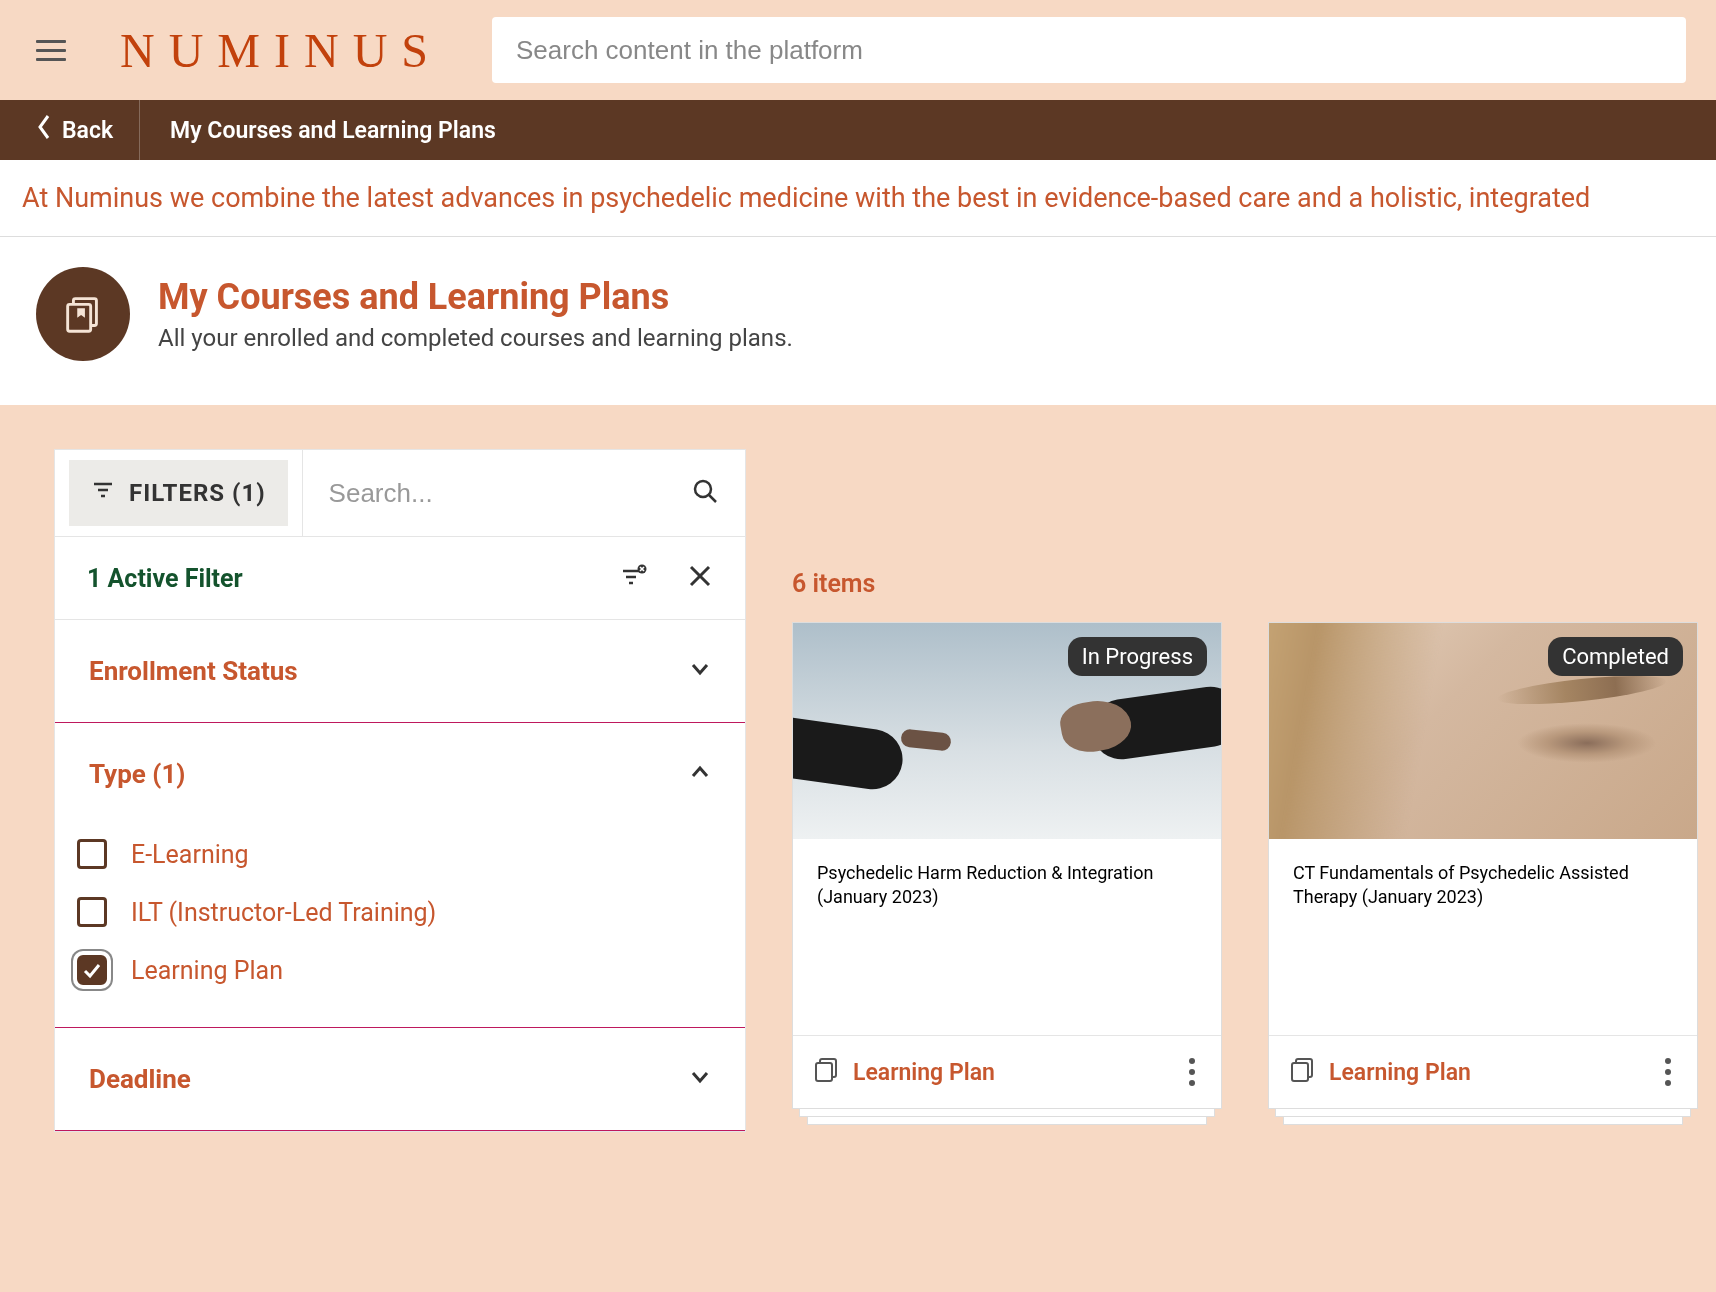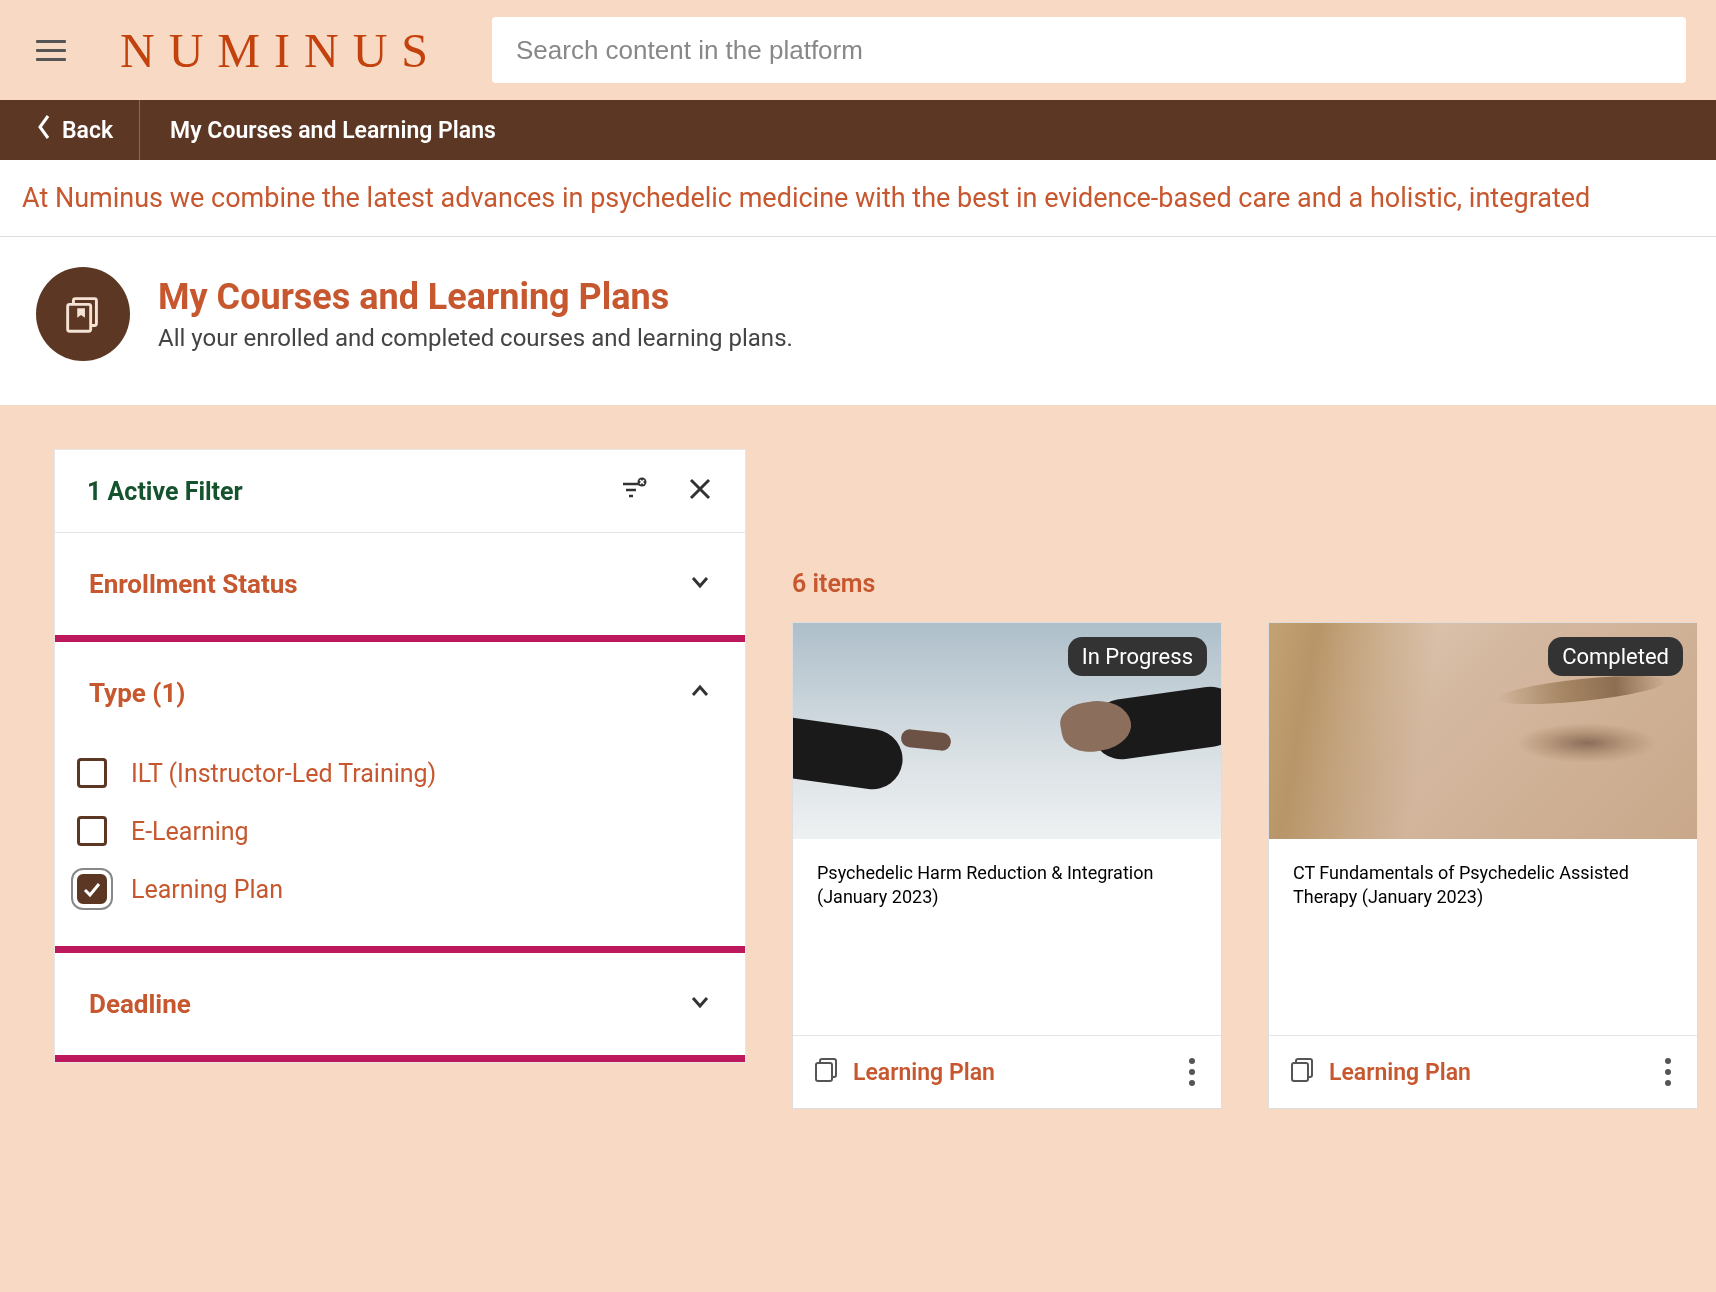--- a/index.html
+++ b/index.html
@@ -178,21 +178,21 @@
     font-weight: 700;
     color: #14532d;
   }
   .active-filter-icons {
     display: flex;
     gap: 40px;
     align-items: center;
   }
   .clear-icon svg, .close-x svg { width: 26px; height: 26px; }
   .filter-section {
-    border-bottom: 7px solid #be185d;
+    border-bottom: 1px solid #be185d;
   }
   .filter-section-head {
     display: flex;
     justify-content: space-between;
     align-items: center;
     padding: 36px 34px;
     font-size: 26px;
     font-weight: 700;
     color: #c7572e;
     cursor: pointer;
@@ -406,20 +406,42 @@
   </div>
   <div>
     <div class="page-title">My Courses and Learning Plans</div>
     <div class="page-sub">All your enrolled and completed courses and learning plans.</div>
   </div>
 </div>
 
 <div class="content-row">
 
   <div class="filter-panel">
+    <div class="filter-top">
+      <div class="filter-btn">
+        <span class="filter-tog-icon">
+          <svg viewBox="0 0 24 24" fill="none" stroke="#333" stroke-width="2.5">
+            <line x1="3" y1="6" x2="21" y2="6"></line>
+              <line x1="7" y1="12" x2="17" y2="12"></line>
+              <line x1="10" y1="18" x2="14" y2="18"></line>
+          </svg>
+        </span>
+        <span>FILTERS (1)</span>
+      </div>
+      <div class="filter-top-divider"></div>
+      <div class="filter-search">
+        <input type="text" placeholder="Search..." style="">
+        <span class="search-glass">
+          <svg viewBox="0 0 28 28" fill="none" stroke="#333" stroke-width="2.5">
+              <circle cx="12" cy="12" r="8"></circle>
+              <line x1="18" y1="18" x2="25" y2="25"></line>
+            </svg>
+        </span>
+      </div>
+    </div>
 
     <div class="active-filter-row">
       <span class="active-filter-label">1 Active Filter</span>
       <div class="active-filter-icons">
         <span class="clear-icon">
           <svg viewBox="0 0 26 26" fill="none" stroke="#333" stroke-width="2.5">
             <line x1="2" y1="8" x2="18" y2="8"></line>
               <line x1="5" y1="14" x2="15" y2="14"></line>
               <line x1="8" y1="20" x2="12" y2="20"></line>
             <circle cx="21" cy="6" r="4.5" fill="#333" stroke="none"></circle>
@@ -452,25 +474,25 @@
         <span>Type (1)</span>
         <span class="chev">
           <svg viewBox="0 0 22 22" fill="none" stroke="#333" stroke-width="3">
               <polyline points="4,15 11,7 18,15"></polyline>
             </svg>
         </span>
       </div>
       <div class="filter-options">
         <div class="filter-option">
           <span class="checkbox"></span>
-          <span>ILT (Instructor-Led Training)</span>
+          <span>E-Learning</span>
         </div>
         <div class="filter-option">
           <span class="checkbox"></span>
-          <span>E-Learning</span>
+          <span>ILT (Instructor-Led Training)</span>
         </div>
         <div class="filter-option">
           <span class="checkbox checked">
             <svg viewBox="0 0 20 20" fill="none" stroke="#fff" stroke-width="3">
                 <polyline points="3,11 8,16 17,5"></polyline>
               </svg>
           </span>
           <span>Learning Plan</span>
         </div>
       </div>

